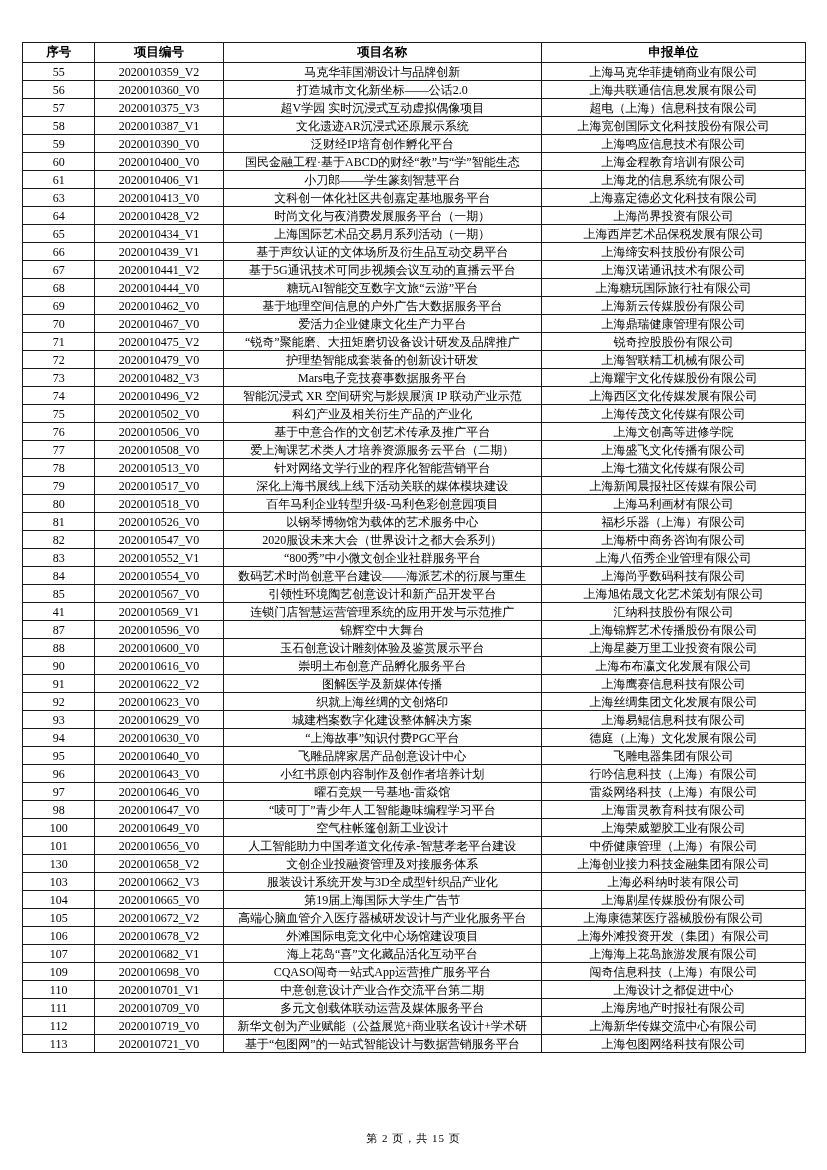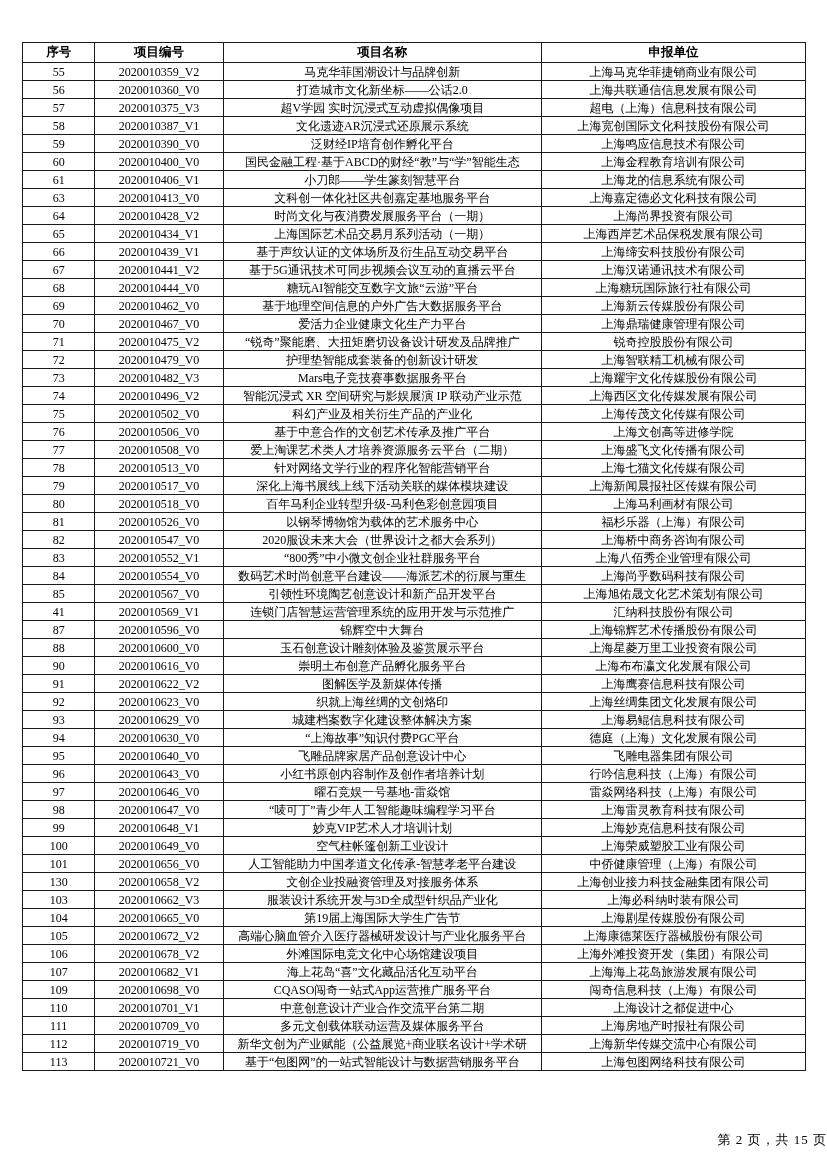--- a/index.html
+++ b/index.html
@@ -45,22 +45,22 @@
   }
   .col-no   { width: 72px; }
   .col-id   { width: 128px; font-family: "Liberation Serif", "DejaVu Serif", serif; letter-spacing: 0.5px; }
   .col-name { width: 317px; }
   .col-org  { width: 263px; }
   .page-footer {
     position: absolute;
     left: 0;
     top: 1131px;
     width: 827px;
-    text-align: right;
-    font-size: 13px;
+    text-align: center;
+    font-size: 11px;
     letter-spacing: 1px;
   }
 </style>
 </head>
 <body>
 
 <div class="page">
 
   <table class="project-table">
     <colgroup>
@@ -324,26 +324,20 @@
           <td>曜石竞娱一号基地-雷焱馆</td>
           <td>雷焱网络科技（上海）有限公司</td>
         </tr>
         <tr>
           <td>98</td>
           <td>2020010647_V0</td>
           <td>“唛可丁”青少年人工智能趣味编程学习平台</td>
           <td>上海雷灵教育科技有限公司</td>
         </tr>
         <tr>
-          <td>99</td>
-          <td>2020010648_V1</td>
-          <td>妙克VIP艺术人才培训计划</td>
-          <td>上海妙克信息科技有限公司</td>
-        </tr>
-        <tr>
           <td>100</td>
           <td>2020010649_V0</td>
           <td>空气柱帐篷创新工业设计</td>
           <td>上海荣威塑胶工业有限公司</td>
         </tr>
         <tr>
           <td>101</td>
           <td>2020010656_V0</td>
           <td>人工智能助力中国孝道文化传承-智慧孝老平台建设</td>
           <td>中侨健康管理（上海）有限公司</td>

